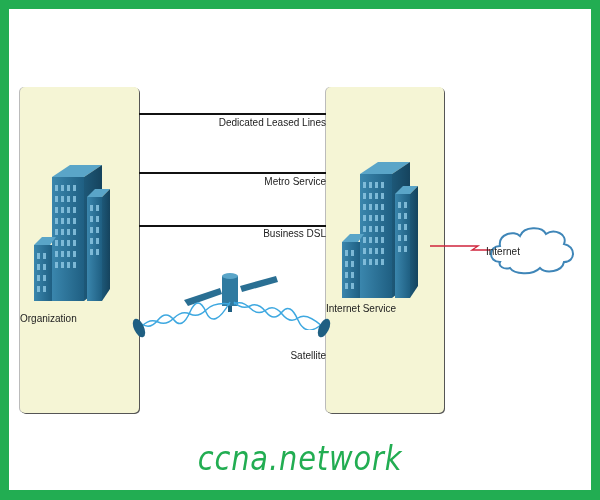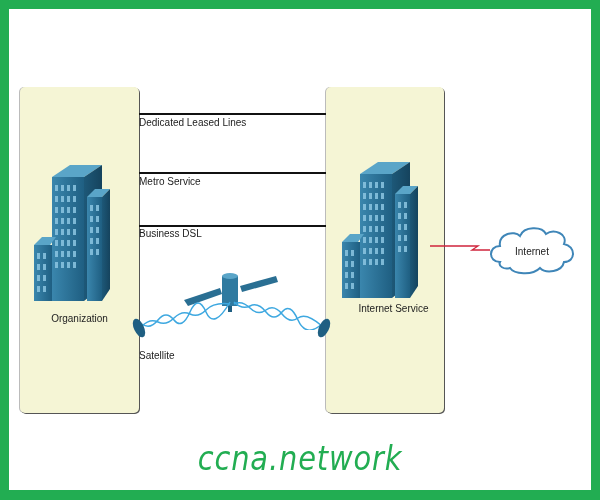--- a/index.html
+++ b/index.html
@@ -2,22 +2,22 @@
 <html><head>
 <meta charset="utf-8">
 <style>
   html, body { margin:0; padding:0; }
   body { width:600px; height:500px; position:relative; background:#fff; font-family:"Liberation Sans", sans-serif; overflow:hidden; }
   .frame { position:absolute; left:0; top:0; width:600px; height:500px; box-sizing:border-box; border:9px solid #22ad52; border-bottom-width:10px; background:#fff; }
   .panel { position:absolute; background:#f5f5d5; border-radius:5px; box-shadow:1px 1px 0 #555, -1px 0 0 #bbb; }
   #panel-left { left:20px; top:87px; width:119px; height:326px; }
   #panel-right { left:326px; top:87px; width:118px; height:326px; }
   .link-line { position:absolute; left:139px; width:187px; height:2px; background:#111; }
-  .link-label { position:absolute; left:139px; width:187px; text-align:left; font-size:10px; color:#222; }
-  .node-label { position:absolute; font-size:10px; color:#222; text-align:center; line-height:13px; }
+  .link-label { position:absolute; left:139px; width:187px; text-align:right; font-size:10px; color:#222; }
+  .node-label { position:absolute; font-size:10px; color:#222; text-align:left; line-height:13px; }
   .watermark { position:absolute; left:0; width:600px; top:438px; text-align:center; font-family:"DejaVu Sans", sans-serif; font-size:34px; color:#22ad52; font-weight:200; letter-spacing:1px; font-style:italic; transform:scaleX(0.85); }
   svg { position:absolute; }
 </style>
 </head>
 <body>
 
 <div class="frame"></div>
 
 <div class="panel" id="panel-left"></div>
 <div class="panel" id="panel-right"></div>

